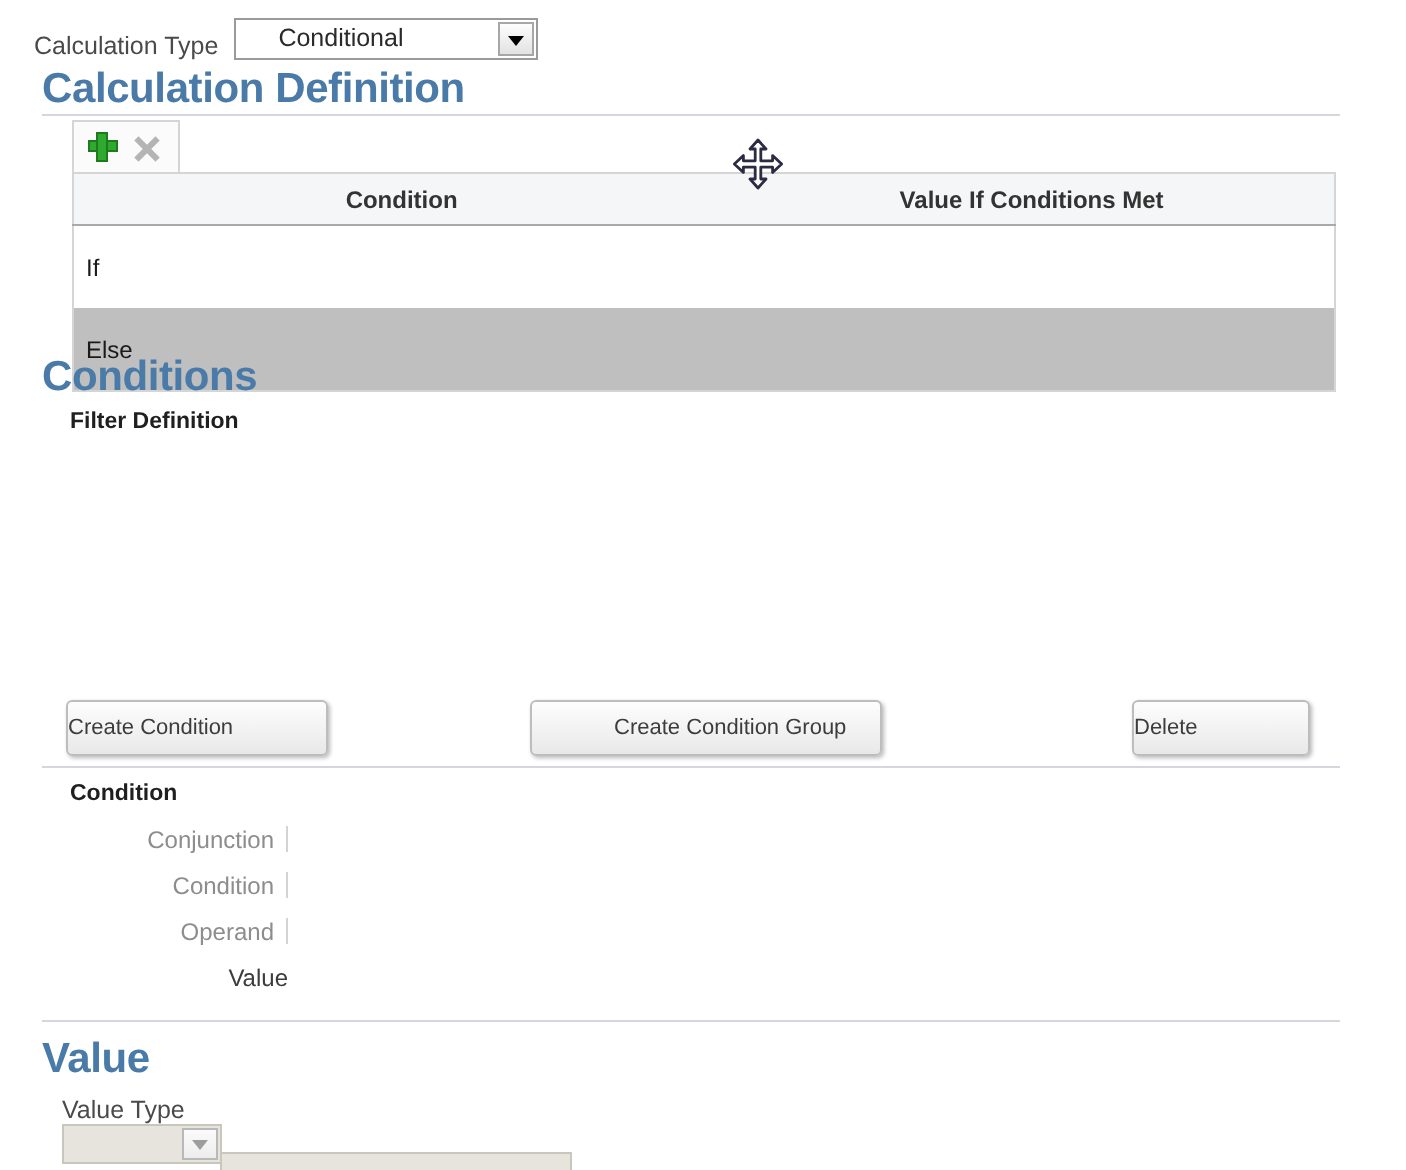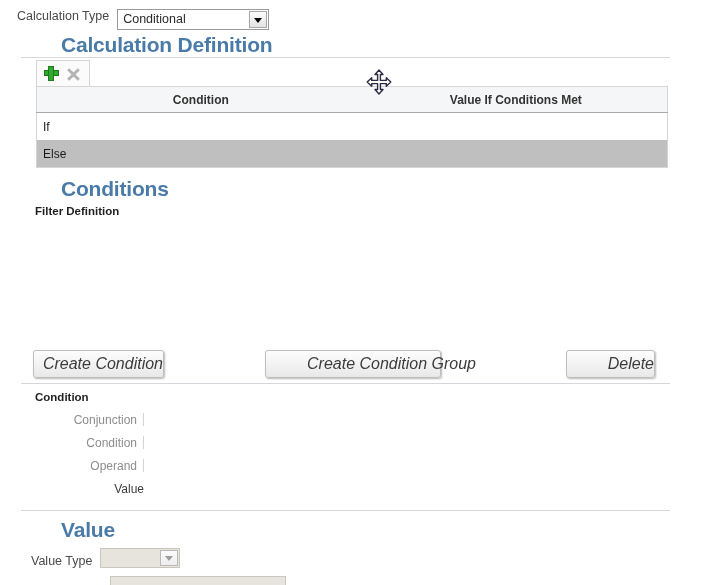--- a/index.html
+++ b/index.html
@@ -24,36 +24,36 @@
     font-size: 0;
     line-height: 0;
   }
 
   
   #calc-type-row {
     position: absolute;
     left: 17px;
     top: 9px;
     display: flex;
-    align-items: flex-start;
+    align-items: flex-end;
   }
   #calc-type-label {
     font-size: 12.5px;
     color: #4a4a4a;
     margin-right: 8px;
     white-space: nowrap;
   }
   .select-box {
     position: relative;
     display: inline-block;
     box-sizing: border-box;
     height: 21px;
     border: 1px solid #9a9a9a;
     background: #ffffff;
-    padding: 0 24px 0 5px;
+    padding: 0 24px 0 21px;
     font-size: 12.5px;
     line-height: 19px;
     color: #2a2a2a;
     white-space: nowrap;
     overflow: hidden;
   }
   .select-box .arrow-btn {
     position: absolute;
     top: 1px;
     right: 1px;
@@ -91,21 +91,20 @@
   }
 
   
   .section-heading {
     position: absolute;
     font-size: 21px;
     font-weight: bold;
     color: #4a7ba8;
     letter-spacing: -0.2px;
     white-space: nowrap;
-    margin-left: 40px;
   }
 
   
   #table-toolbar {
     position: absolute;
     left: 36px;
     top: 60px;
     width: 54px;
     height: 26px;
     box-sizing: border-box;
@@ -162,21 +161,21 @@
     background: #f5f6f7;
     border-bottom: 1px solid #a9a9a9;
     height: 25px;
     font-size: 12px;
     font-weight: bold;
     color: #333333;
     text-align: center;
     padding: 0;
   }
   #calc-table td {
-    height: 27px;
+    height: 41px;
     font-size: 12px;
     color: #1a1a1a;
     padding: 0 0 0 6px;
     vertical-align: middle;
     border: none;
     margin-top: 34px;
   }
   #calc-table tr.row-normal td { background: #ffffff; }
   #calc-table tr.row-selected td { background: #bfbfbf; }
 
@@ -193,27 +192,26 @@
 
   
   .ui-button {
     position: absolute;
     box-sizing: border-box;
     height: 28px;
     border: 1px solid #bdbdbd;
     border-radius: 3px;
     background: linear-gradient(#fdfdfd 0%, #f3f3f3 50%, #e8e8e8 100%);
     box-shadow: 1px 1px 2px rgba(0,0,0,0.28);
-    font-size: 16px;
+    font-size: 11px;
     color: #3c3c3c;
     line-height: 26px;
-    text-align: right;
+    text-align: left;
     white-space: nowrap;
     cursor: pointer;
-    font-style: italic;
   }
   #btn-create-condition       { left: 33px;  top: 350px; width: 131px; }
   #btn-create-condition-group { left: 265px; top: 350px; width: 176px; padding-left: 41px; }
   #btn-delete                 { left: 566px; top: 350px; width: 89px;  }
 
   
   #condition-detail {
     position: absolute;
     left: 0;
     top: 391px;
@@ -248,21 +246,22 @@
   #detail-attribute   { top: 45px; }
   #detail-operand     { top: 68px; }
   #detail-value       { top: 91px; color: #3c3c3c; }
 
   
   #value-type-row {
     position: absolute;
     left: 31px;
     top: 548px;
     display: flex;
-    align-items: flex-end;
+    align-items: flex-start;
+    flex-direction: column;
   }
   #value-type-label {
     font-size: 12.5px;
     color: #4a4a4a;
     margin-right: 8px;
     white-space: nowrap;
   }
   #value-type-select { width: 80px; height: 20px; line-height: 18px; }
   #value-field {
     position: absolute;

